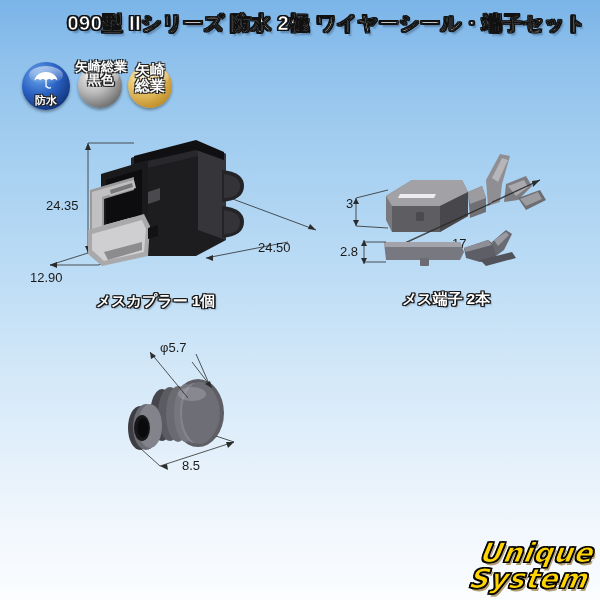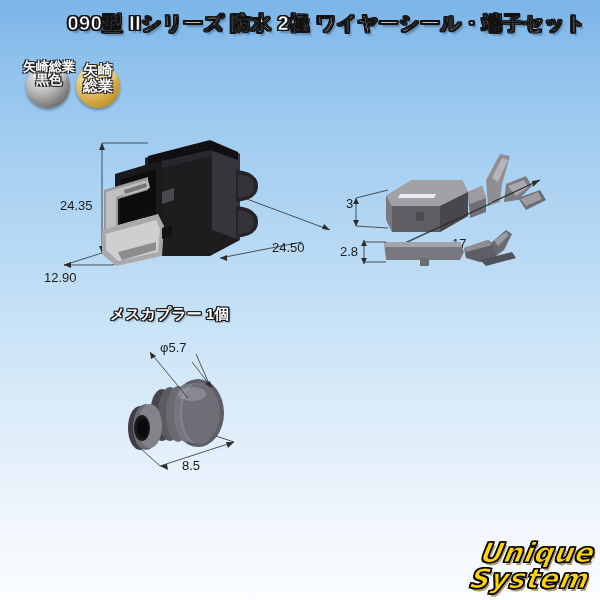--- a/index.html
+++ b/index.html
@@ -137,21 +137,20 @@
     font-size: 15px;
     font-weight: bold;
     color: #ffffff;
     white-space: nowrap;
     text-shadow:
       -1.2px -1.2px 0 #1a1a1a, 1.2px -1.2px 0 #1a1a1a,
       -1.2px  1.2px 0 #1a1a1a, 1.2px  1.2px 0 #1a1a1a,
       -1.2px 0 0 #1a1a1a, 1.2px 0 0 #1a1a1a,
       0 -1.2px 0 #1a1a1a, 0 1.2px 0 #1a1a1a,
       2px 2px 1.5px rgba(30,50,80,.35);
-    margin-top: 13px;
   }
 
   
   #watermark-logo {
     position: absolute;
     right: 8px;
     bottom: 8px;
     text-align: right;
     line-height: 0.96;
     transform: skewX(-12deg);
@@ -186,36 +185,44 @@
 <body>
 
 <div id="product-card">
 
   <div id="title-block">
     <div class="title-line">090型 IIシリーズ 防水 2極 ワイヤーシール・端子セット</div>
   </div>
 
   <div id="badges">
 
+    <div class="badge badge-blue">
+      <svg class="umbrella-icon" width="26" height="20" viewBox="0 0 26 20">
+        <path d="M13 2 C5 2 1.5 8 1.5 10.5 C4 8.6 5.6 8.6 7.2 10.3 C8.8 8.4 10.8 8.4 12.4 10.3 L13 10.6 L13.6 10.3 C15.2 8.4 17.2 8.4 18.8 10.3 C20.4 8.6 22 8.6 24.5 10.5 C24.5 8 21 2 13 2 Z" fill="#ffffff"></path>
+        <rect x="12.4" y="10.2" width="1.3" height="7" fill="#ffffff"></rect>
+        <path d="M13.7 16.2 a2.6 2.6 0 0 0 4.2 1.2" stroke="#ffffff" stroke-width="1.3" fill="none"></path>
+      </svg>
+      <div class="badge-text">防水</div>
+    </div>
 
     <div class="badge-wrap-silver">
       <div class="badge badge-silver"></div>
       <div class="badge-silver-overlay">
         <div>矢崎総業</div>
         <div>黒色</div>
       </div>
     </div>
 
     <div class="badge badge-gold">
       <div class="badge-text">矢崎総業</div>
     </div>
 
   </div>
 
-  <div class="figure" style="left:40px; top:130px;">
+  <div class="figure" style="left:26px; top:130px;">
     <svg width="320" height="170" viewBox="0 0 320 170">
 
       <g stroke="#2b2b2b" stroke-width="0.8" fill="none">
 
         <line x1="62" y1="13" x2="62" y2="123"></line>
         <path d="M62 13 l-3 7 h6 z" fill="#2b2b2b" stroke="none"></path>
         <path d="M62 123 l-3 -7 h6 z" fill="#2b2b2b" stroke="none"></path>
         <line x1="62" y1="13" x2="108" y2="13"></line>
         <line x1="62" y1="123" x2="100" y2="123"></line>
 
@@ -327,20 +334,21 @@
       </g>
       <g stroke="#2b2b2b" stroke-width="0.8" fill="none">
         <line x1="24" y1="100" x2="24" y2="124"></line>
         <path d="M24 100 l-3 6 h6 z" fill="#2b2b2b" stroke="none"></path>
         <path d="M24 124 l-3 -6 h6 z" fill="#2b2b2b" stroke="none"></path>
         <line x1="24" y1="102" x2="46" y2="102"></line>
         <line x1="24" y1="122" x2="46" y2="122"></line>
       </g>
       <text class="dimtext" x="0" y="116">2.8</text>
     </svg>
+    <div class="fig-caption" style="left:62px; top:150px;">メス端子 2本</div>
   </div>
 
   <div class="figure" style="left:88px; top:330px;">
     <svg width="260" height="150" viewBox="0 0 260 150">
 
       <g>
 
         <path d="M78 74 L108 50 L124 48 L126 106 L106 120 L78 106 Z" fill="#55555b" opacity="0"></path>
 
         <ellipse cx="110" cy="83" rx="26" ry="34" fill="#5e5e64"></ellipse>

